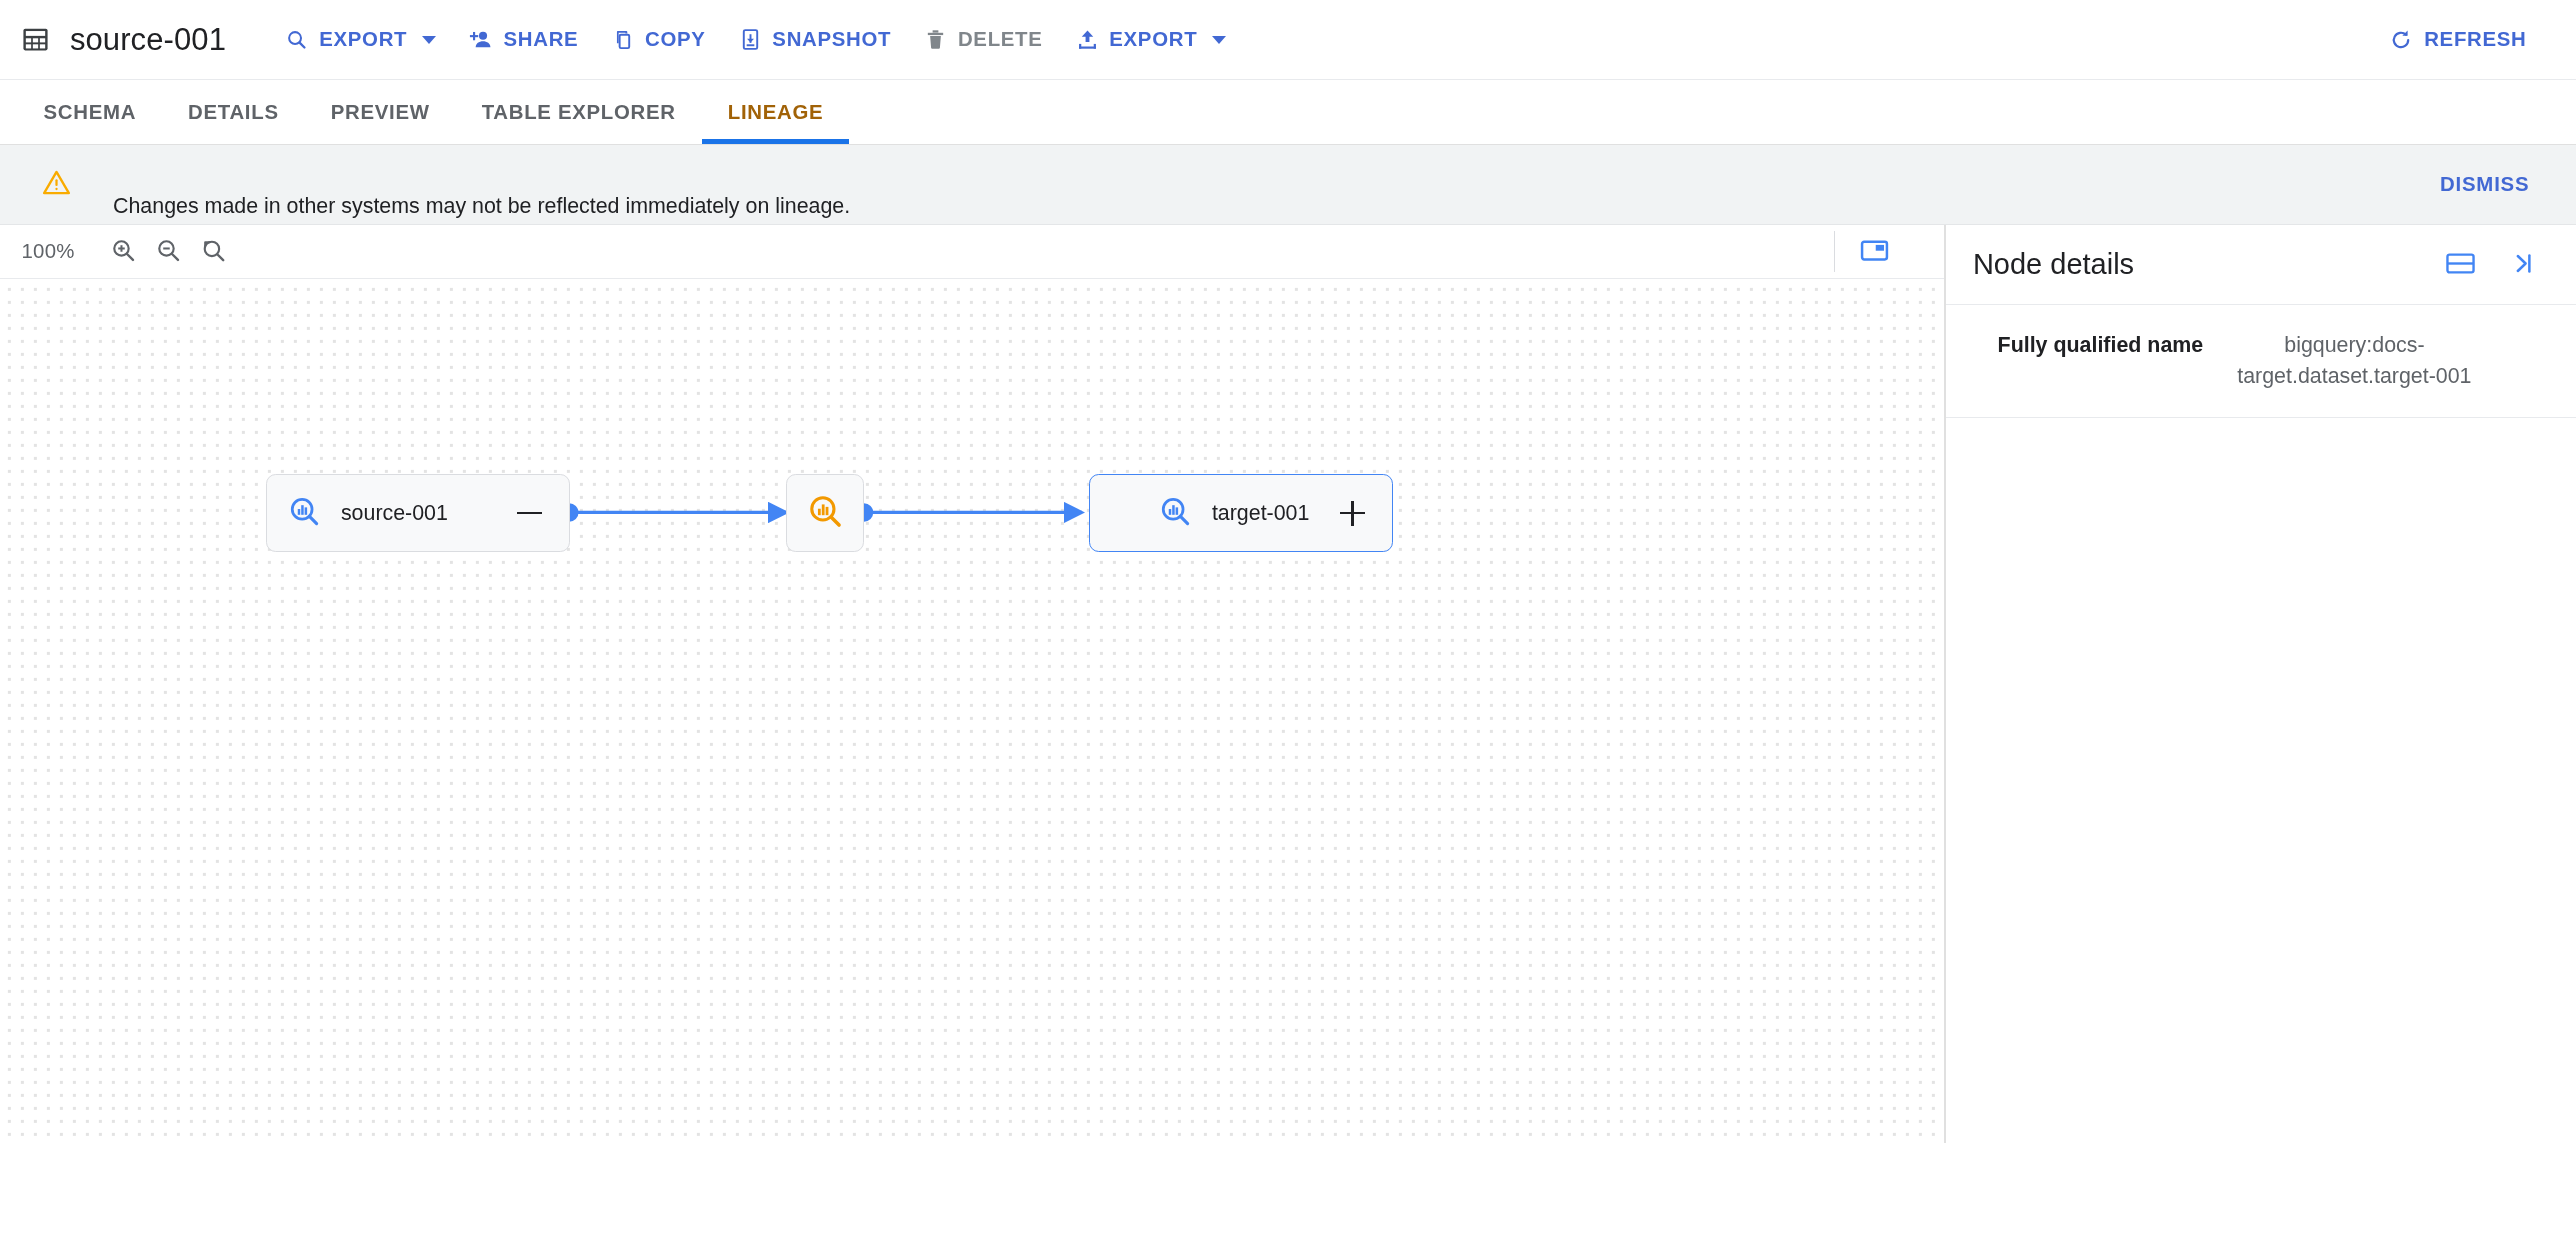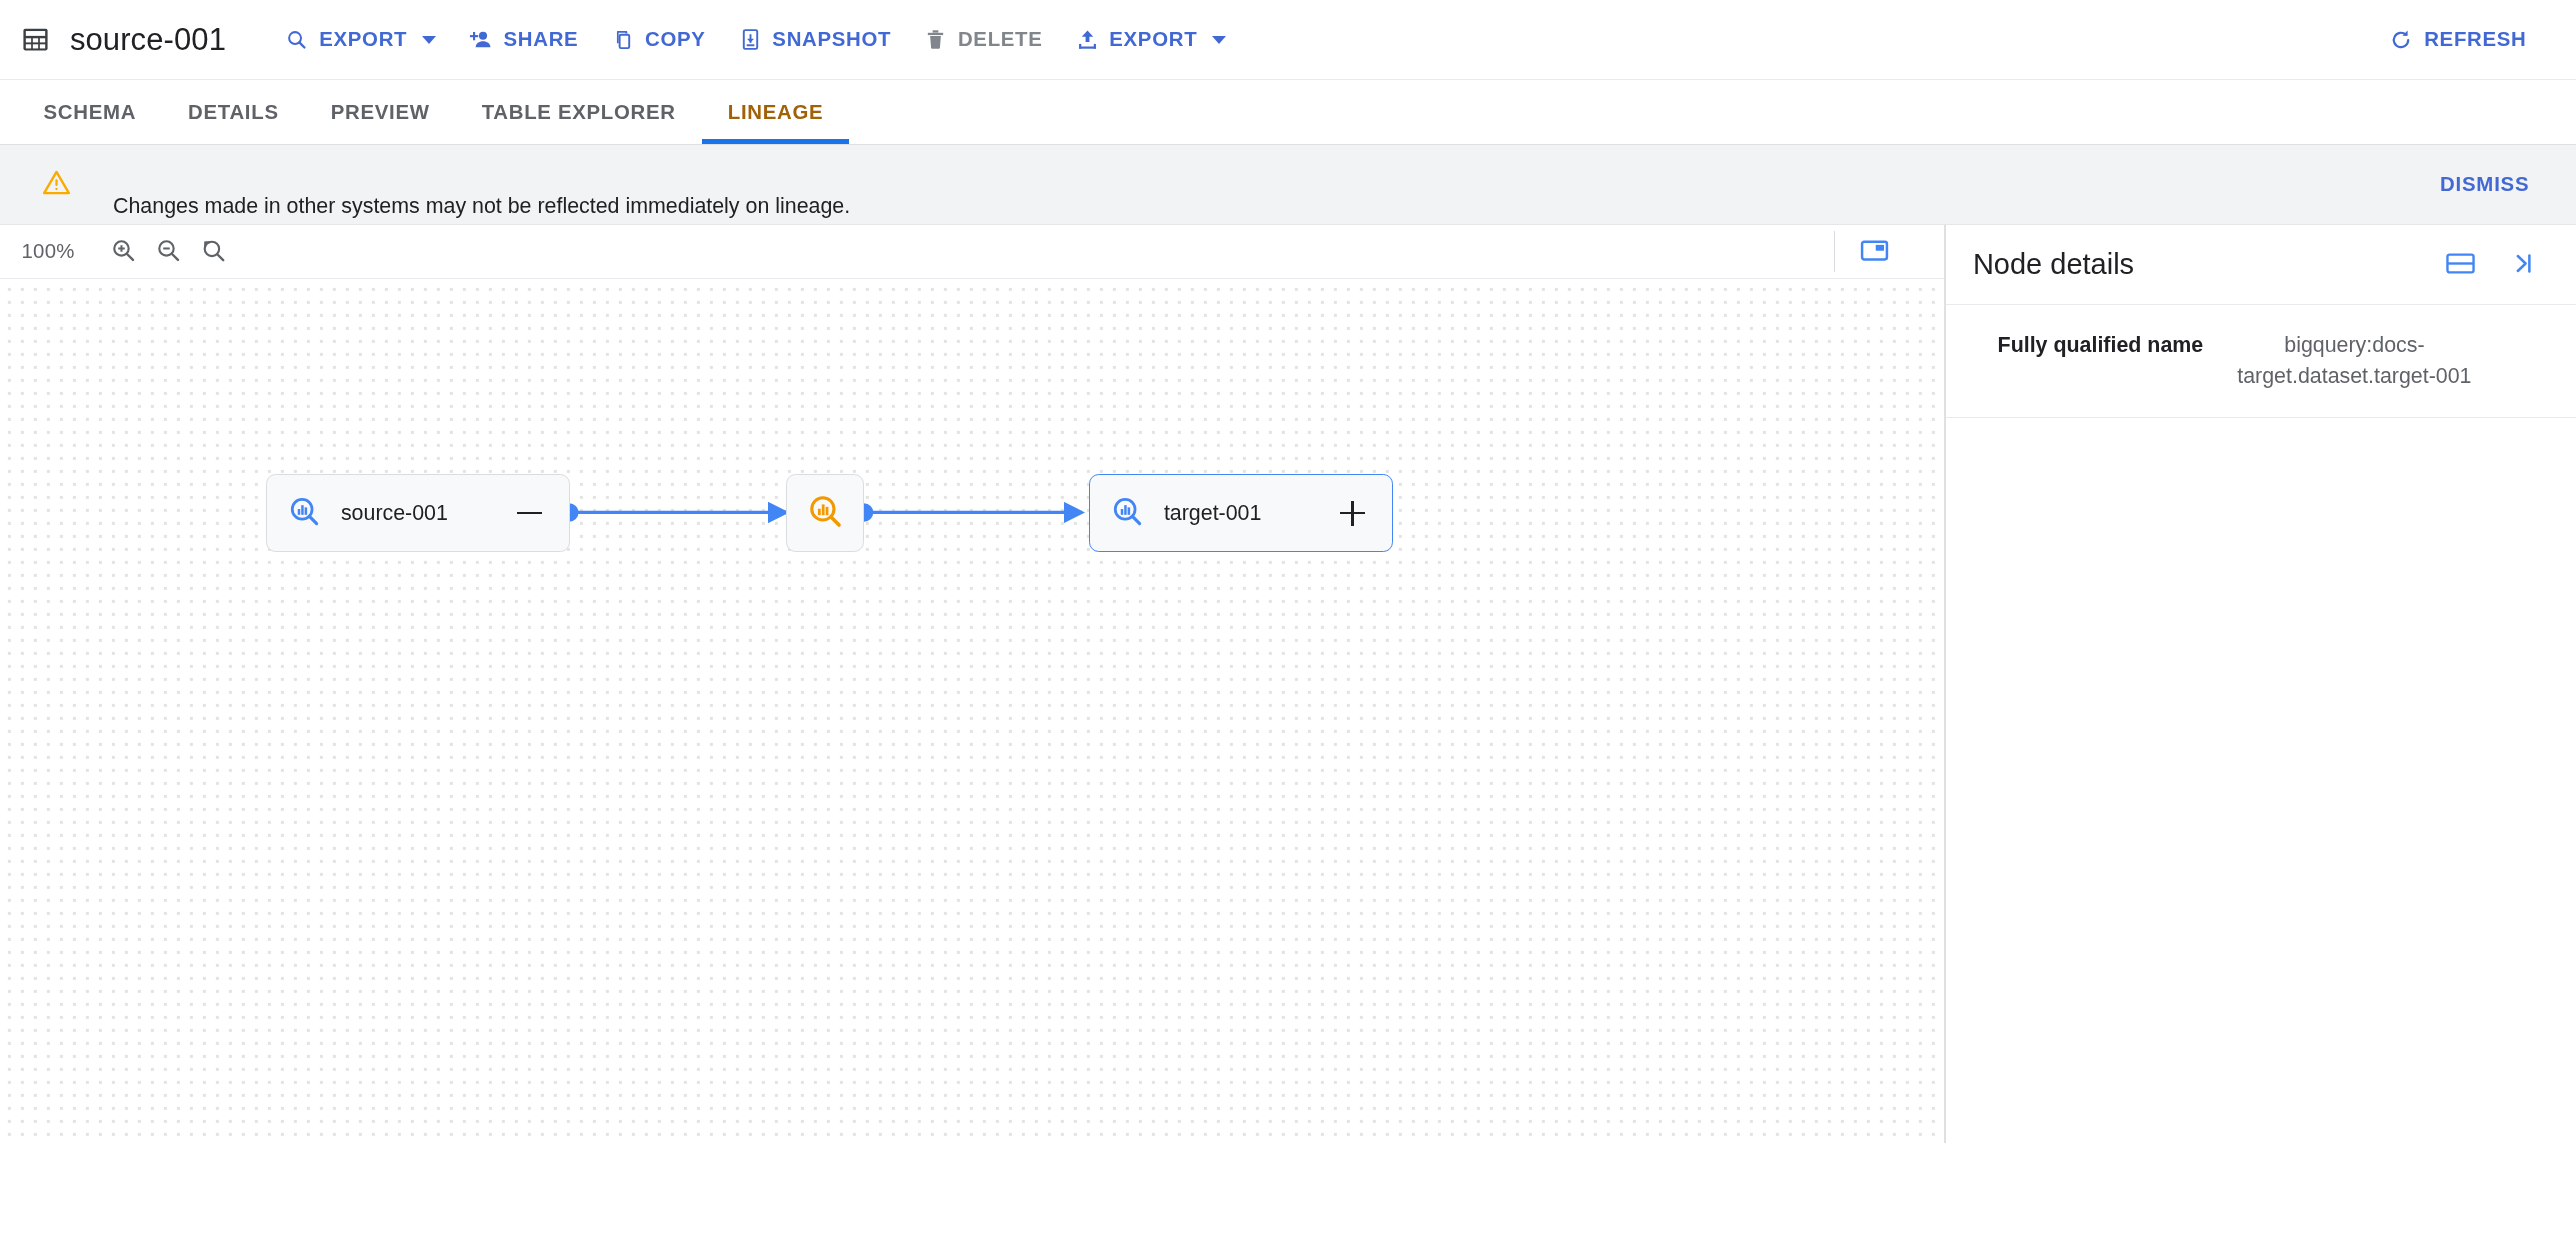--- a/index.html
+++ b/index.html
@@ -592,21 +592,21 @@
             <svg width="37" height="37" viewBox="0 0 24 24" fill="none">
               <circle cx="10.3" cy="10.3" r="7.2" stroke="#f29900" stroke-width="2"></circle>
               <rect x="7.1" y="10.2" width="1.8" height="4.2" fill="#f29900"></rect>
               <rect x="9.6" y="7.4" width="1.8" height="7" fill="#f29900"></rect>
               <rect x="12.1" y="9" width="1.8" height="5.4" fill="#f29900"></rect>
               <line x1="15.6" y1="15.6" x2="20.8" y2="20.8" stroke="#f29900" stroke-width="2.3" stroke-linecap="round"></line>
             </svg>
           </span>
         </div>
 
-        <div class="node selected" style="left:1089px; top:195px; width:304px; height:78px;">
+        <div class="node selected" style="left:1089px; top:195px; width:304px; height:78px;padding-left:48px;">
           <span class="node-icon">
             <svg width="33" height="33" viewBox="0 0 24 24" fill="none">
               <circle cx="10.3" cy="10.3" r="7.2" stroke="#4285f4" stroke-width="2"></circle>
               <rect x="7.1" y="10.2" width="1.8" height="4.2" fill="#4285f4"></rect>
               <rect x="9.6" y="7.4" width="1.8" height="7" fill="#4285f4"></rect>
               <rect x="12.1" y="9" width="1.8" height="5.4" fill="#4285f4"></rect>
               <line x1="15.6" y1="15.6" x2="20.8" y2="20.8" stroke="#4285f4" stroke-width="2.3" stroke-linecap="round"></line>
             </svg>
           </span>
           <span class="node-label">target-001</span>

